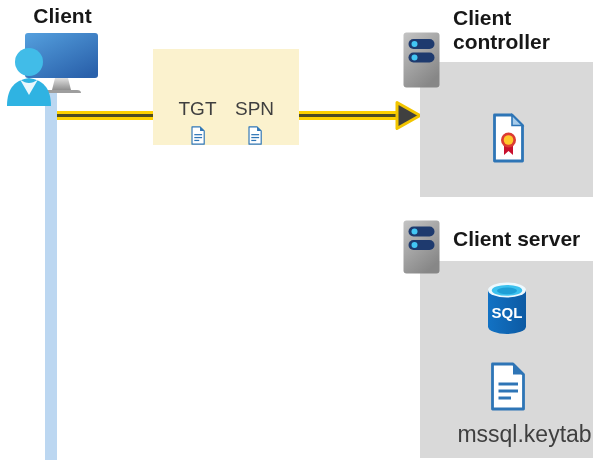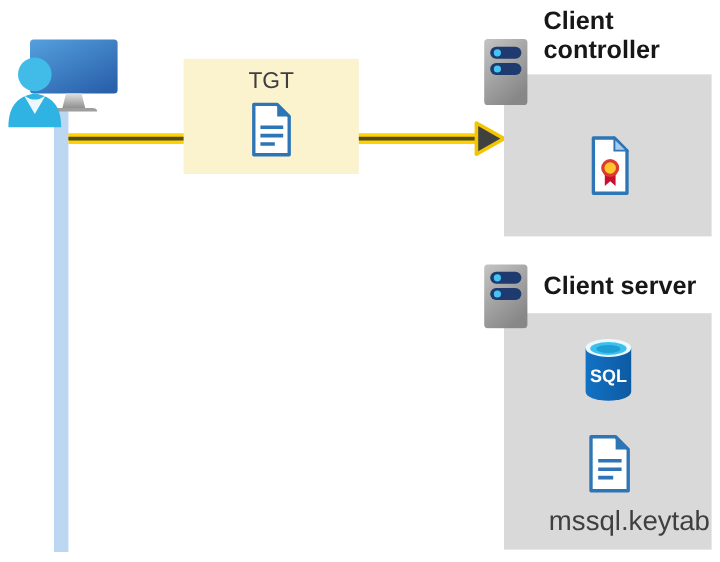--- a/index.html
+++ b/index.html
@@ -16,21 +16,21 @@
   .heading{font-weight:700;color:#171717;font-size:21px;line-height:24px;letter-spacing:0;}
   .client-label{left:20px;top:4px;width:85px;text-align:center;z-index:4;}
   .dc-label{left:453px;top:6px;width:122px;z-index:4;}
   .linux-label{left:453px;top:227px;width:140px;z-index:4;}
 
   
   .token-box{
     left:153px;top:49px;width:146px;height:96px;background:#FBF2CE;z-index:2;
     display:flex;justify-content:center;gap:17px;padding-top:7px;box-sizing:border-box;
   }
-  .token-col{width:40px;display:flex;flex-direction:column;align-items:center;}
+  .token-col{width:40px;display:flex;flex-direction:column;align-items:center;margin-top:41px;}
   .token-label{font-size:19px;color:#3F3F3F;line-height:24px;margin-bottom:5px;}
 
   
   .gray-box{background:#D9D9D9;z-index:1;}
   .dc-box{left:420px;top:62px;width:173px;height:135px;}
   .linux-box{left:420px;top:261px;width:173px;height:197px;}
 
   .keytab-label{left:420px;top:421px;width:173px;text-align:center;
     font-size:23px;color:#3F3F3F;z-index:2;padding-left:18px;}
 
@@ -43,20 +43,21 @@
 <div class="stage">
 
   <div class="abs vline"></div>
 
   <svg class="abs icon" style="left:50px;top:95px;z-index:1;" width="375" height="40" viewBox="0 0 375 40">
     <line x1="7" y1="20.5" x2="352" y2="20.5" stroke="#FFD100" stroke-width="9"></line>
     <line x1="7" y1="20.5" x2="349" y2="20.5" stroke="#4F4C22" stroke-width="3"></line>
     <polygon points="347,7.5 370,20.5 347,33.5" fill="#404040" stroke="#F2C500" stroke-width="3" stroke-linejoin="round"></polygon>
   </svg>
 
+  <div class="abs heading client-label">Client</div>
 
   <svg class="abs icon" style="left:5px;top:28px;" width="100" height="80" viewBox="0 0 100 80">
     <defs>
       <linearGradient id="mon-g" x1="0" y1="0" x2="0.8" y2="1">
         <stop offset="0" stop-color="#55A0DE"></stop>
           <stop offset="1" stop-color="#2A61AB"></stop>
       </linearGradient>
       <linearGradient id="stand-g" x1="0" y1="0" x2="0" y2="1">
         <stop offset="0" stop-color="#E0E0E0"></stop>
           <stop offset="1" stop-color="#8F8F8F"></stop>
@@ -66,20 +67,30 @@
     <polygon points="50,50 63,50 66,62 47,62" fill="url(#stand-g)"></polygon>
     <path d="M38 65 q0 -3 4 -3 h30 q4 0 4 3 z" fill="#9E9E9E"></path>
     <circle cx="24" cy="34" r="14" fill="#41BCE8"></circle>
     <path d="M2 78 C2 59 11 52 24 50 C37 52 46 59 46 78 Z" fill="#2FB3E2"></path>
     <path d="M15 51.5 L24 67 L33 51.5 Q28 55 24 55 Q20 55 15 51.5 Z" fill="#EAF7FD"></path>
   </svg>
 
   <div class="abs token-box">
     <div class="token-col">
       <div class="token-label">TGT</div>
+      <svg width="36" height="46" viewBox="0 0 36 46">
+        <path d="M3.5 2 H23 L33 12 V44 H3.5 Z" fill="#FFFFFF" stroke="#2E75B6" stroke-width="2.8" stroke-linejoin="round"></path>
+        <polygon points="23,2 33,12 23,12" fill="#2E75B6"></polygon>
+        <line x1="9" y1="21" x2="28" y2="21" stroke="#2E75B6" stroke-width="3"></line>
+        <line x1="9" y1="28" x2="28" y2="28" stroke="#2E75B6" stroke-width="3"></line>
+        <line x1="9" y1="35" x2="21" y2="35" stroke="#2E75B6" stroke-width="3"></line>
+      </svg>
+    </div>
+    <div class="token-col">
+      <div class="token-label">SPN</div>
       <svg width="36" height="46" viewBox="0 0 36 46">
         <path d="M3.5 2 H23 L33 12 V44 H3.5 Z" fill="#FFFFFF" stroke="#2E75B6" stroke-width="2.8" stroke-linejoin="round"></path>
         <polygon points="23,2 33,12 23,12" fill="#2E75B6"></polygon>
         <line x1="9" y1="21" x2="28" y2="21" stroke="#2E75B6" stroke-width="3"></line>
         <line x1="9" y1="28" x2="28" y2="28" stroke="#2E75B6" stroke-width="3"></line>
         <line x1="9" y1="35" x2="21" y2="35" stroke="#2E75B6" stroke-width="3"></line>
       </svg>
     </div>
   </div>
 

